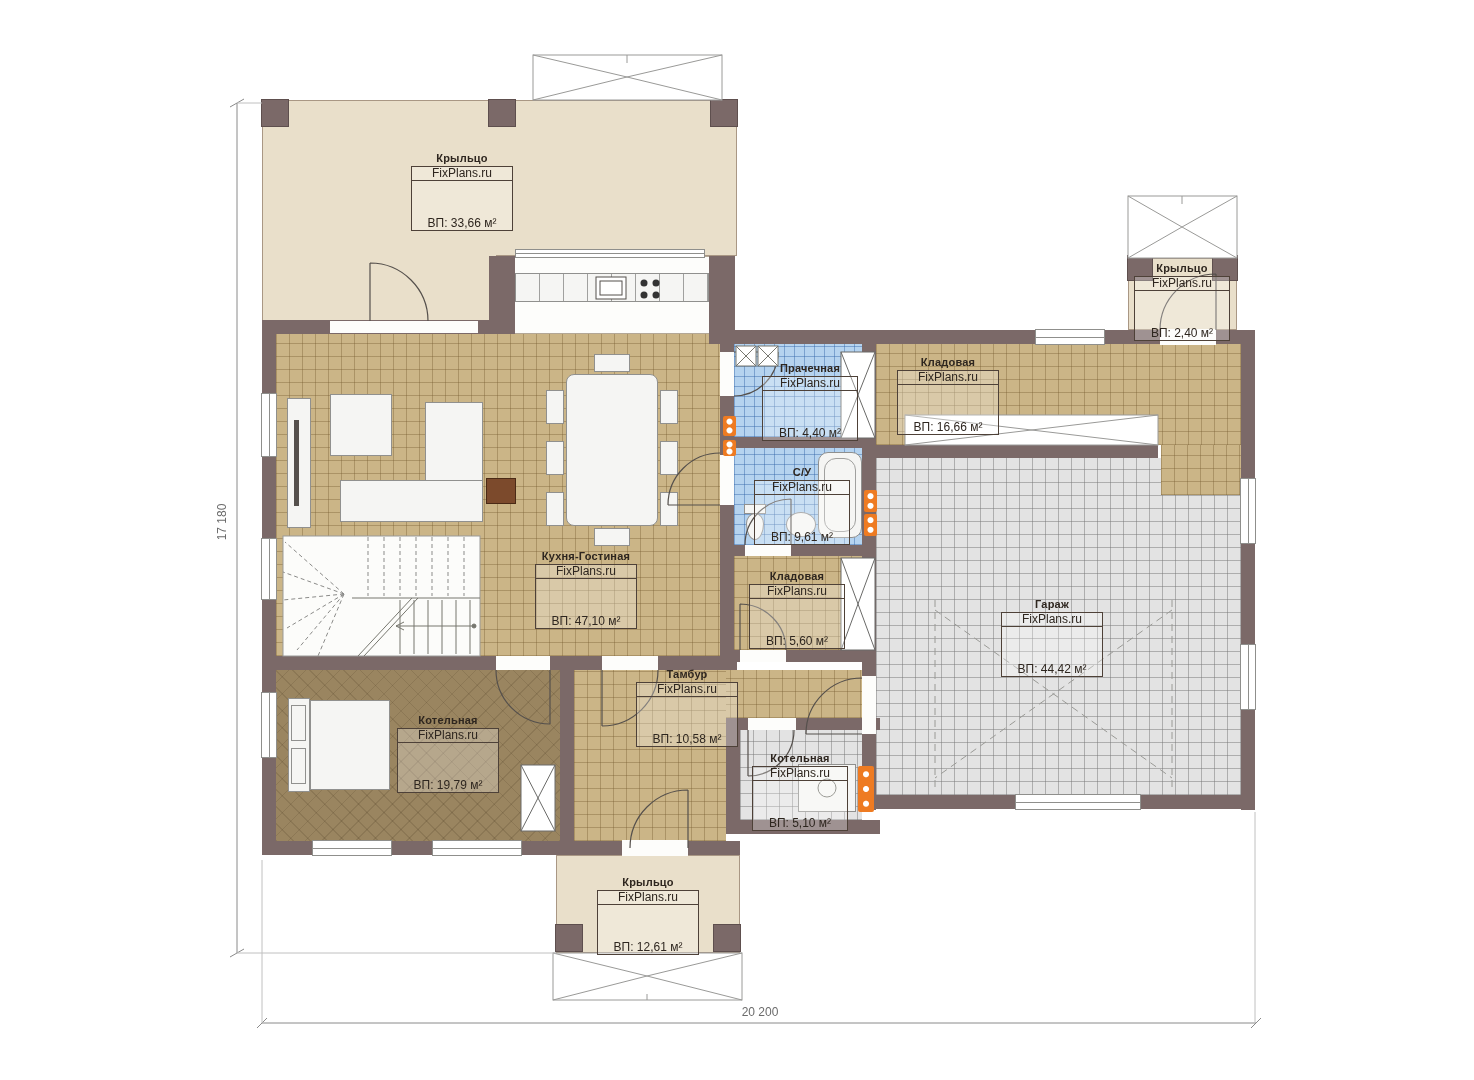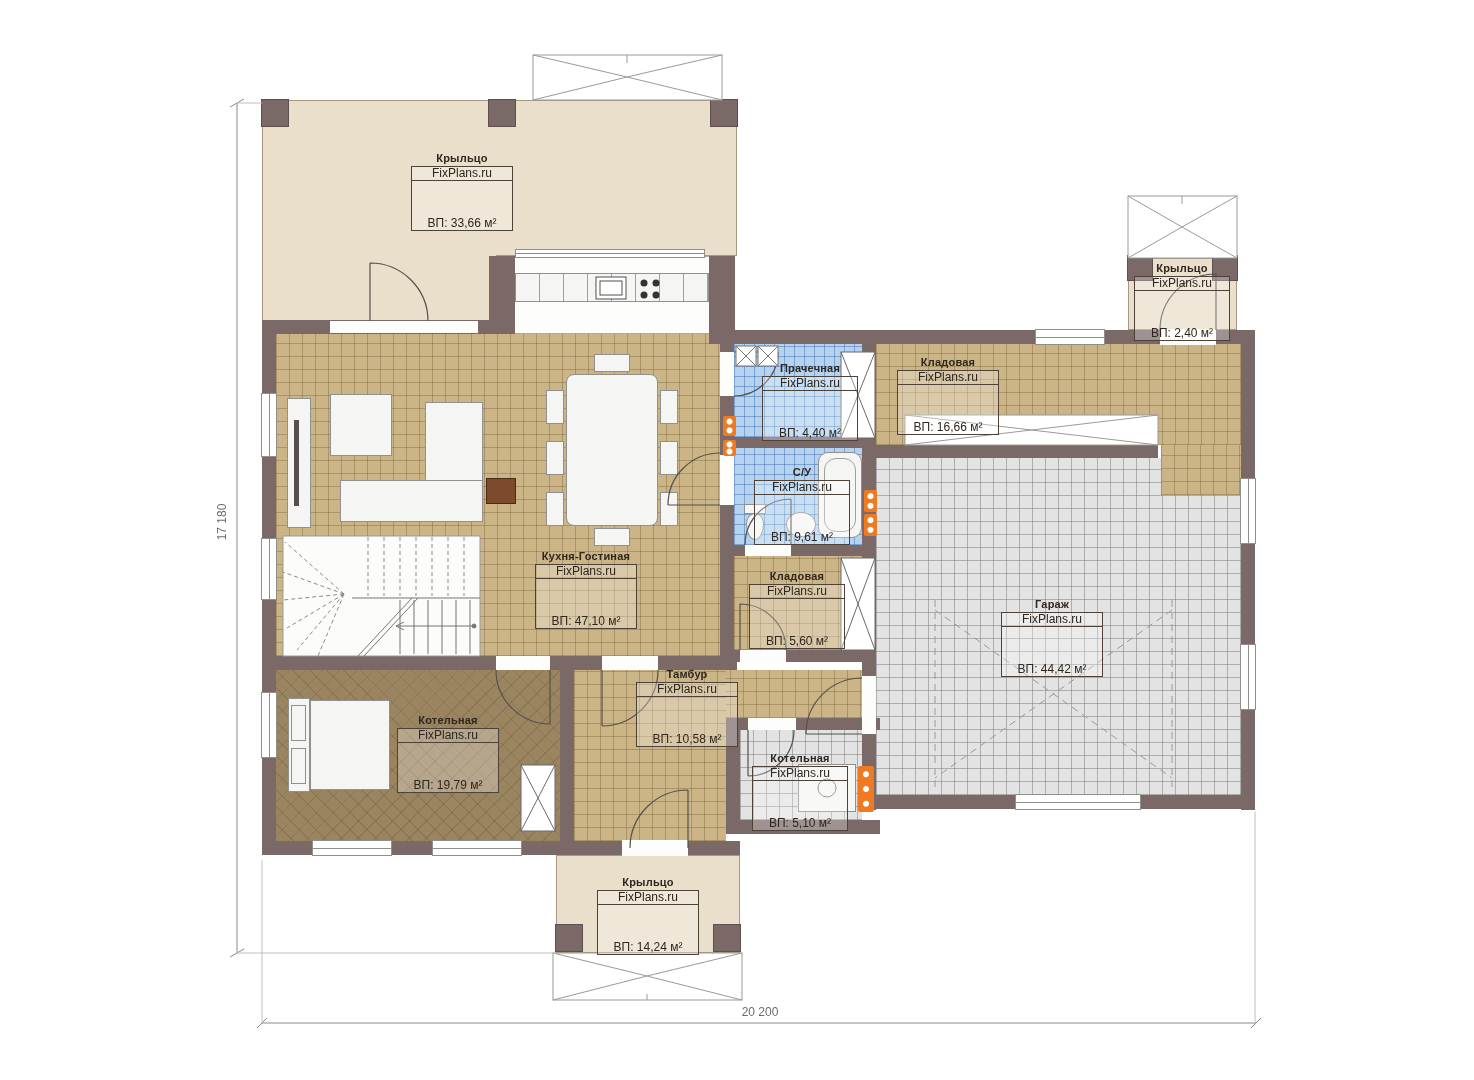--- a/index.html
+++ b/index.html
@@ -322,16 +322,16 @@
   <div class="room-label" style="left:745px;top:752px;">
     <div class="rl-name">Котельная</div>
     <div class="rl-box"><div class="rl-brand">FixPlans.ru</div><div class="rl-area">ВП: 5,10 м²</div></div>
   </div>
   <div class="room-label" style="left:393px;top:714px;">
     <div class="rl-name">Котельная</div>
     <div class="rl-box"><div class="rl-brand">FixPlans.ru</div><div class="rl-area">ВП: 19,79 м²</div></div>
   </div>
   <div class="room-label" style="left:593px;top:876px;">
     <div class="rl-name">Крыльцо</div>
-    <div class="rl-box"><div class="rl-brand">FixPlans.ru</div><div class="rl-area">ВП: 14,24 м²</div></div>
+    <div class="rl-box"><div class="rl-brand">FixPlans.ru</div><div class="rl-area">ВП: 12,61 м²</div></div>
   </div>
 
 </div>
 
 </body></html>

